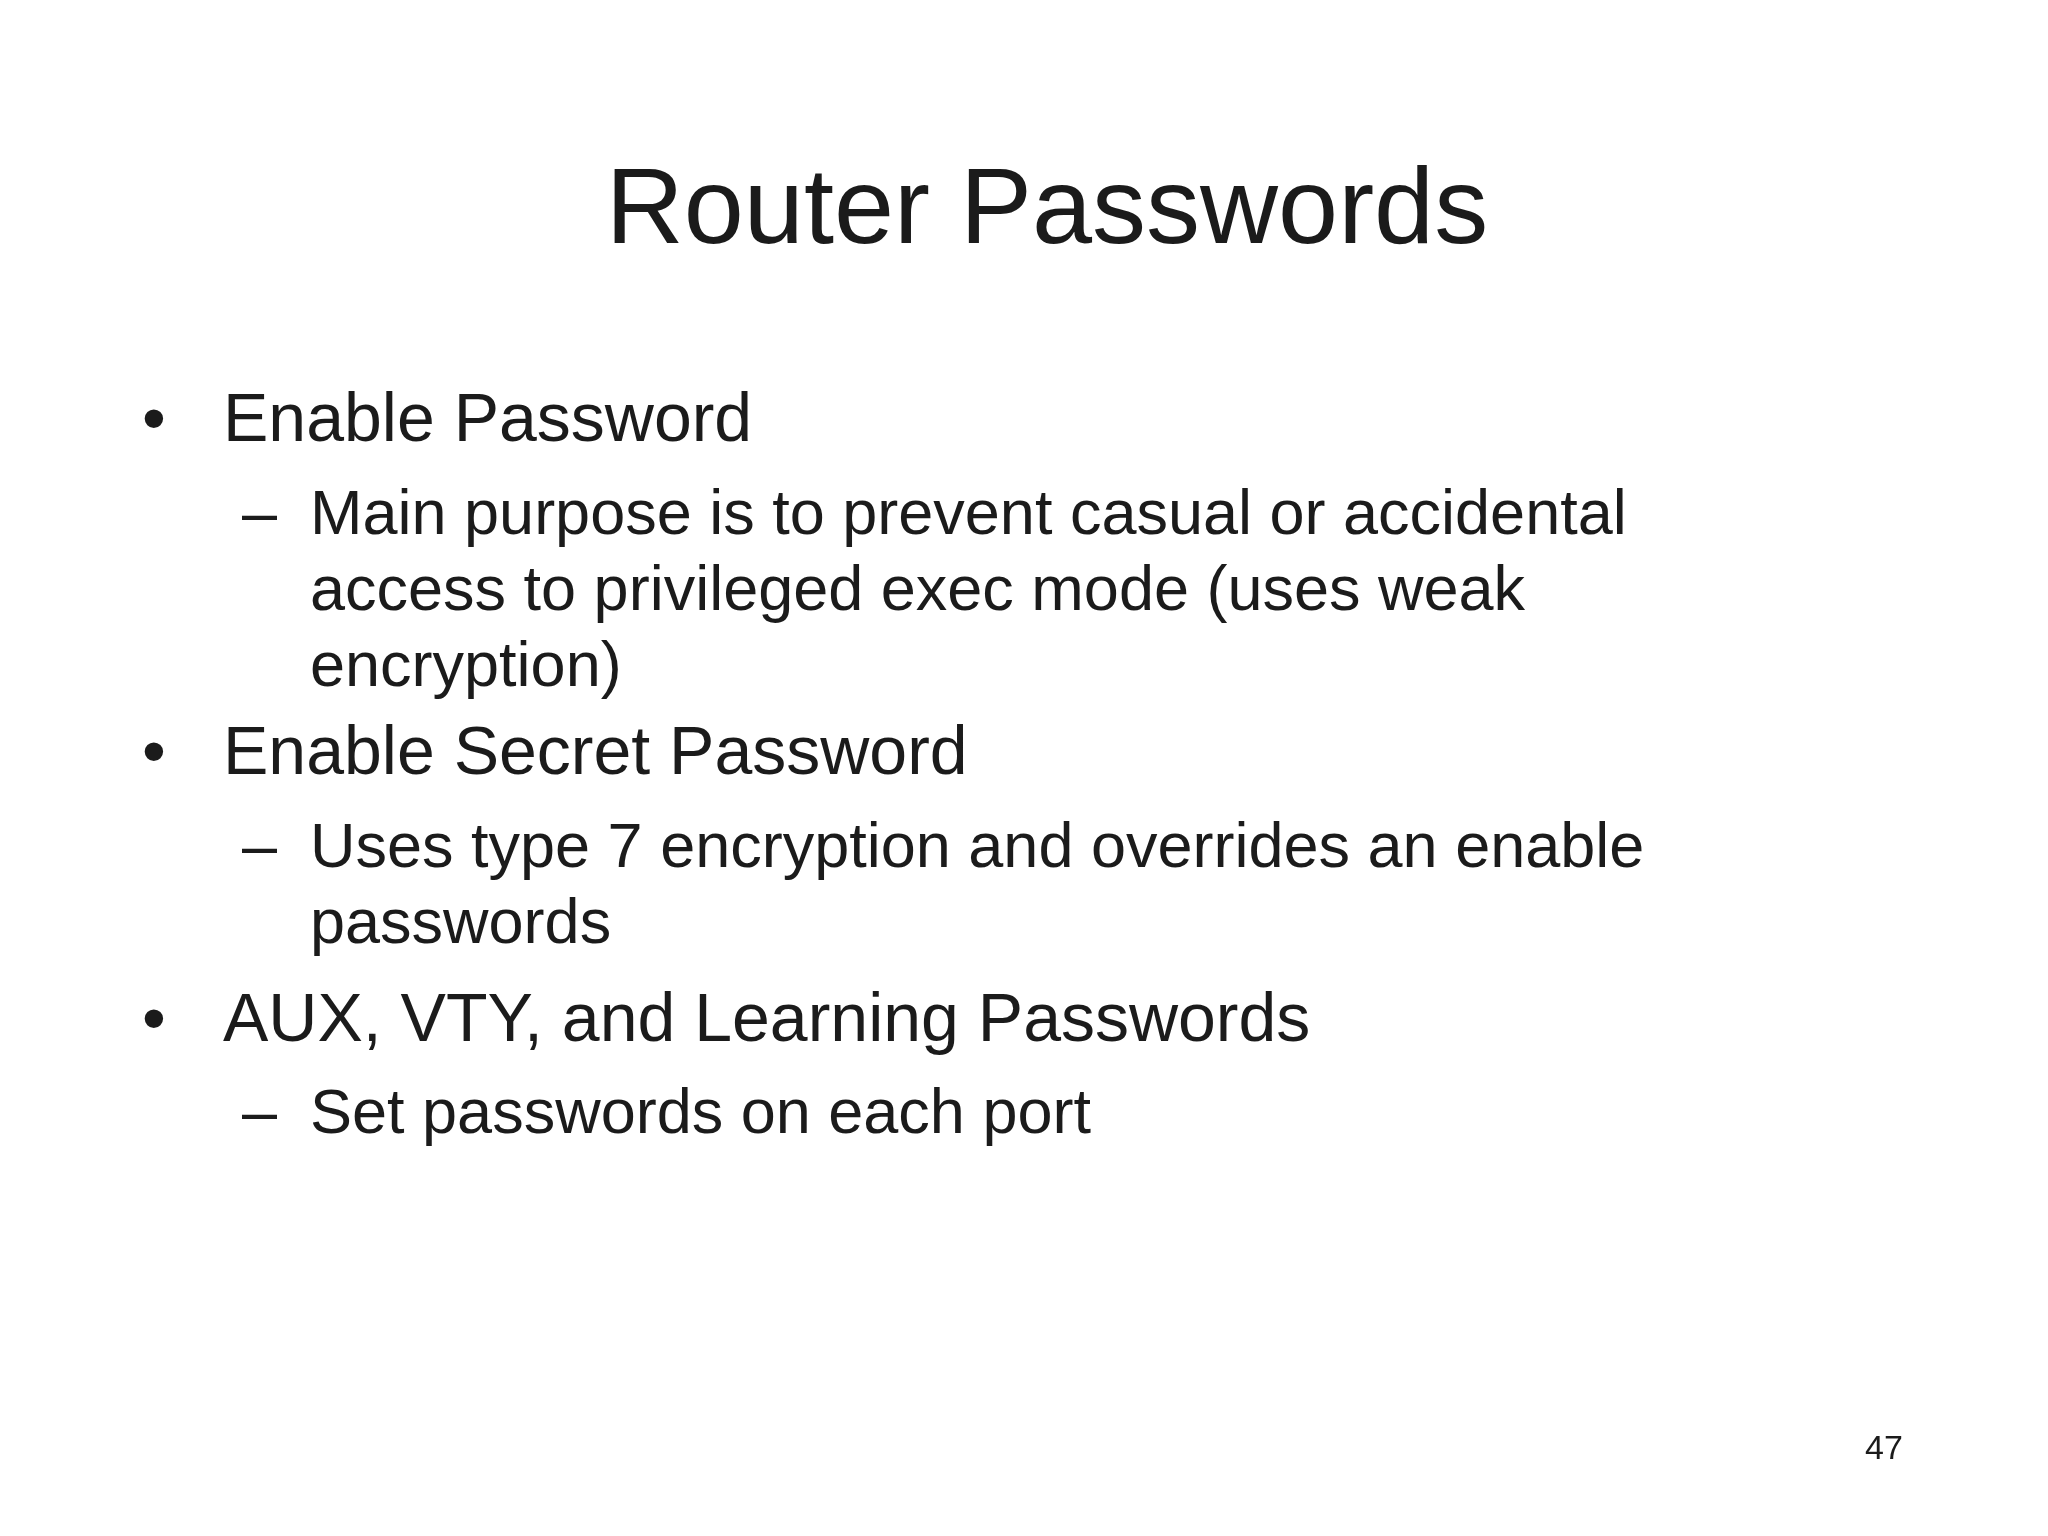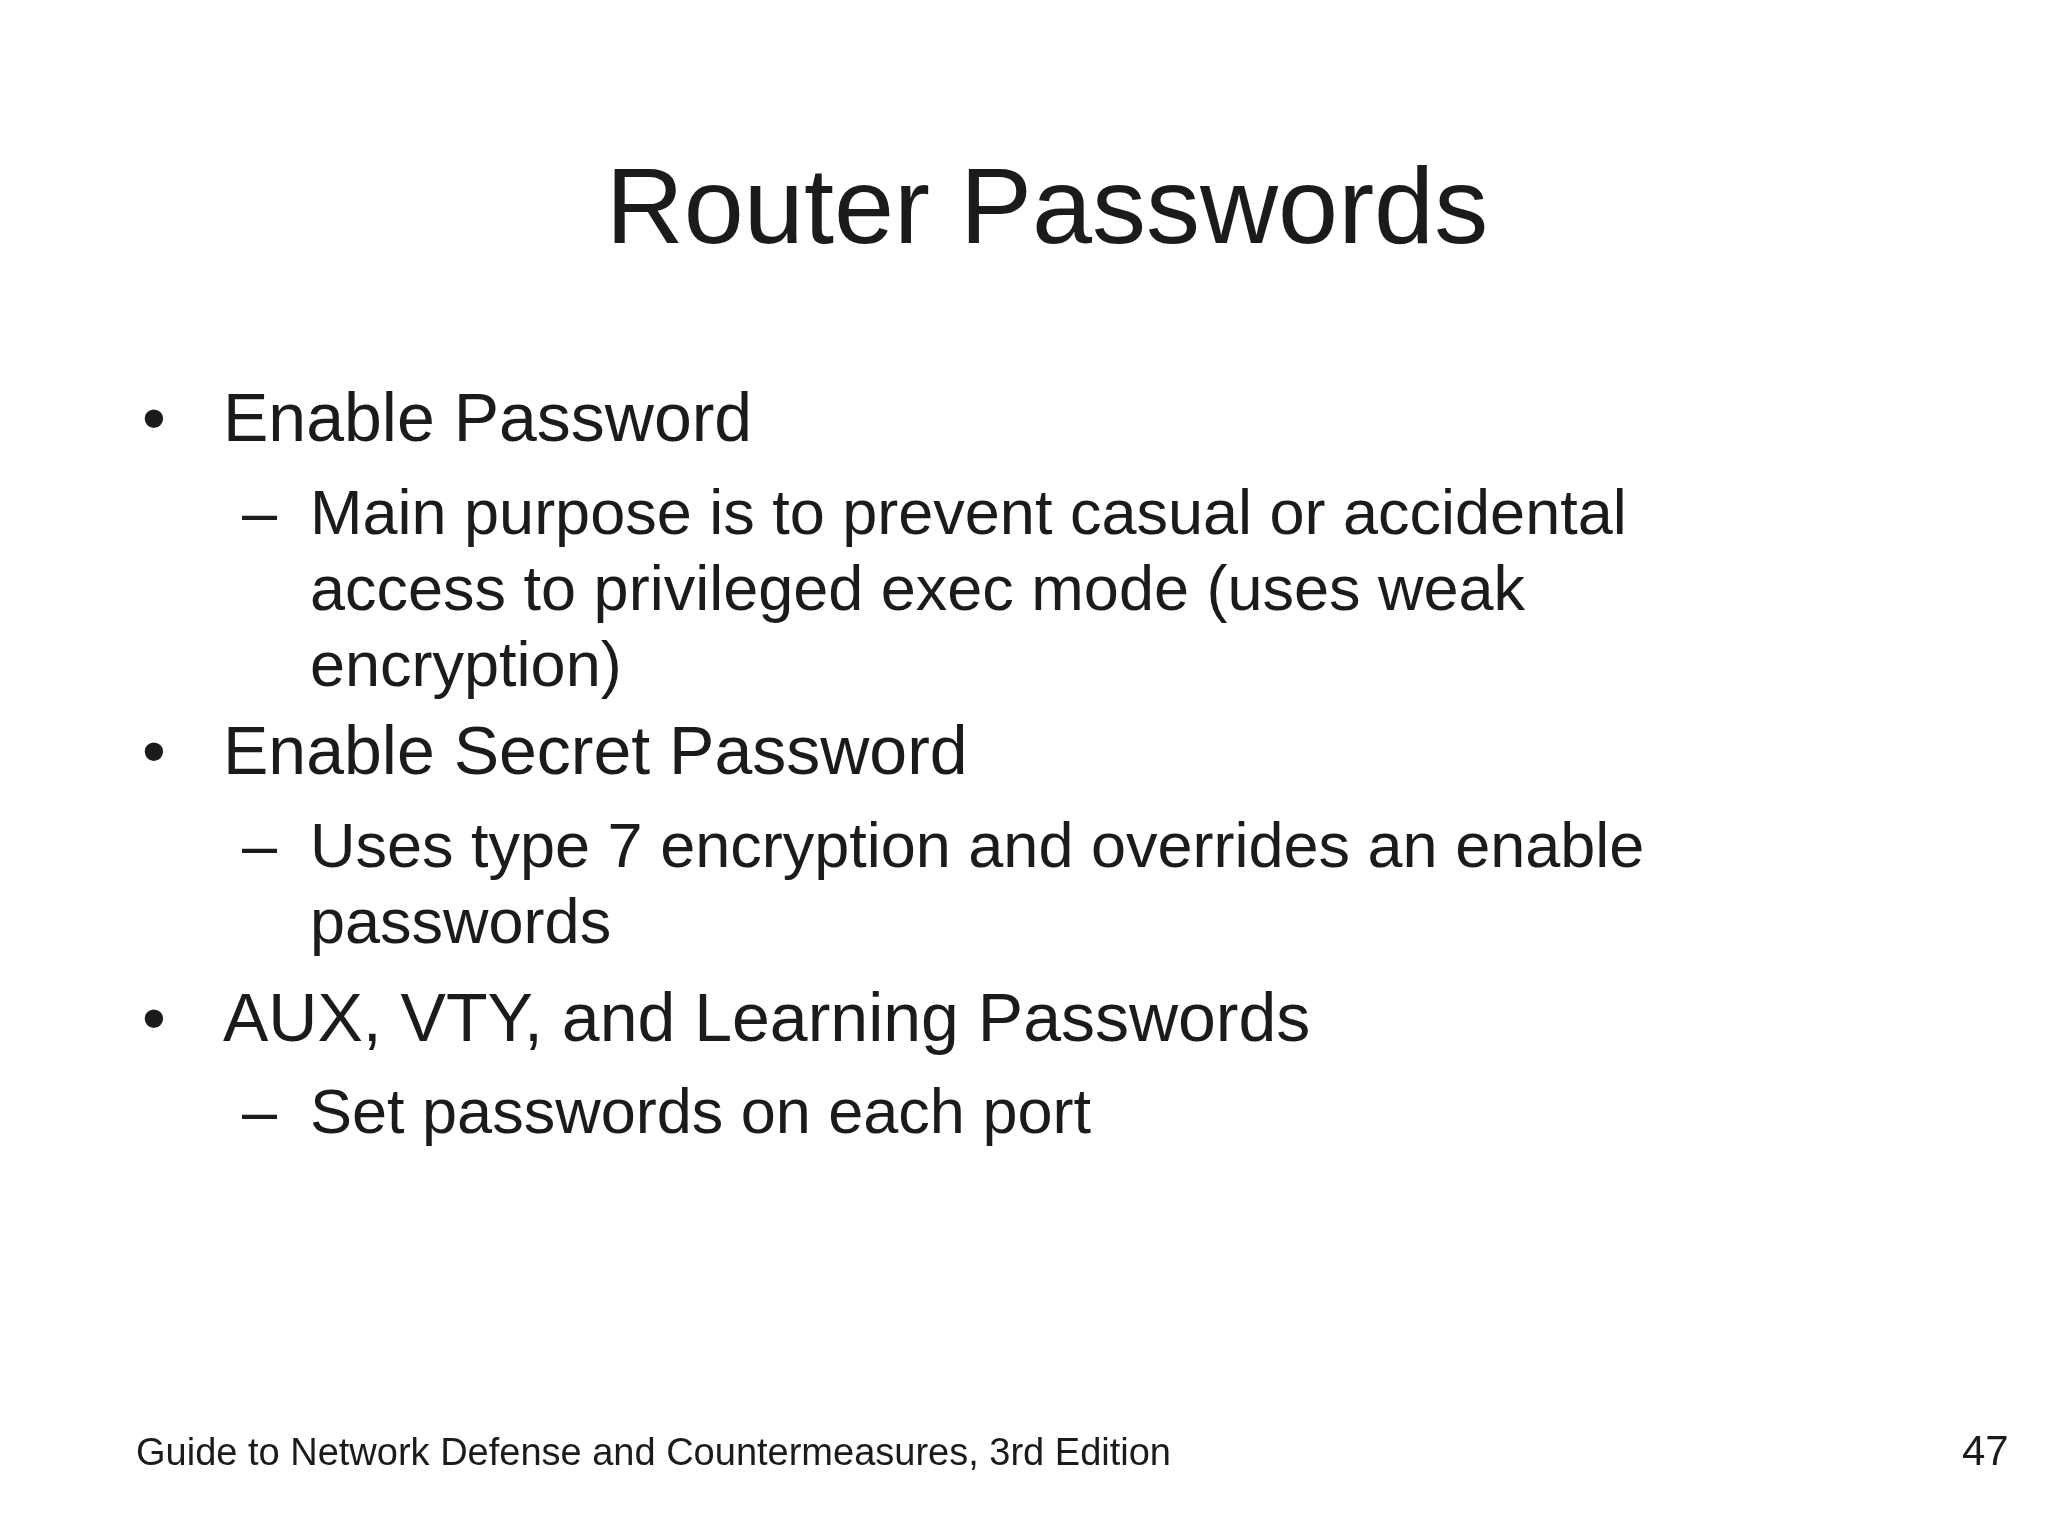--- a/index.html
+++ b/index.html
@@ -72,23 +72,23 @@
     left: 136px;
     top: 1433px;
     font-size: 38px;
   }
   .footer-copyright {
     left: 1332px;
     top: 1451px;
     font-size: 37px;
   }
   .footer-page {
-    left: 1962px;
+    left: 1865px;
     top: 1430px;
-    font-size: 42px;
+    font-size: 34px;
   }
 </style>
 </head>
 <body>
 
 <main class="slide">
 
   <h1 class="title">Router Passwords</h1>
 
   <div class="row l1" style="top:383px">
@@ -120,16 +120,15 @@
 
   <div class="row l1" style="top:983px">
     <span class="dot">•</span>
     <span class="l1text">AUX, VTY, and Learning Passwords</span>
   </div>
   <div class="row l2" style="top:1080px">
     <span class="dash">–</span>
     <span class="l2text">Set passwords on each port</span>
   </div>
 
-  <span class="footer-item footer-left">Guide to Network Defense and Countermeasures, 3rd Edition</span>
   <span class="footer-item footer-page">47</span>
 
 </main>
 
 </body></html>

